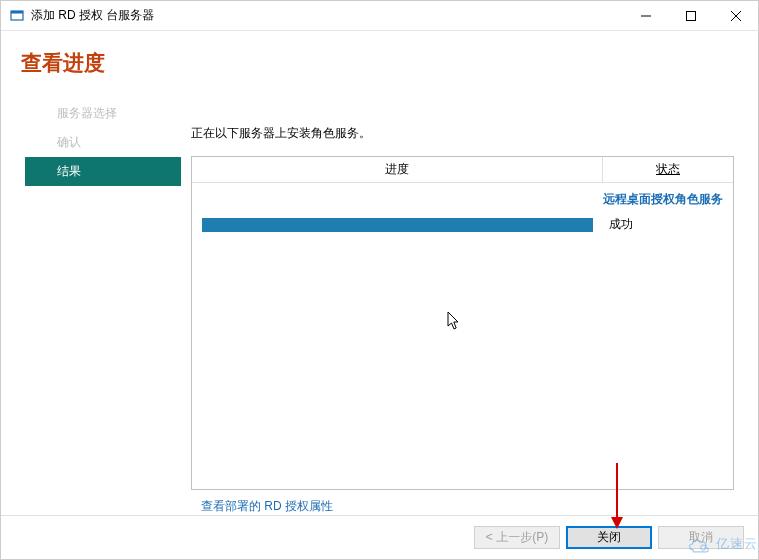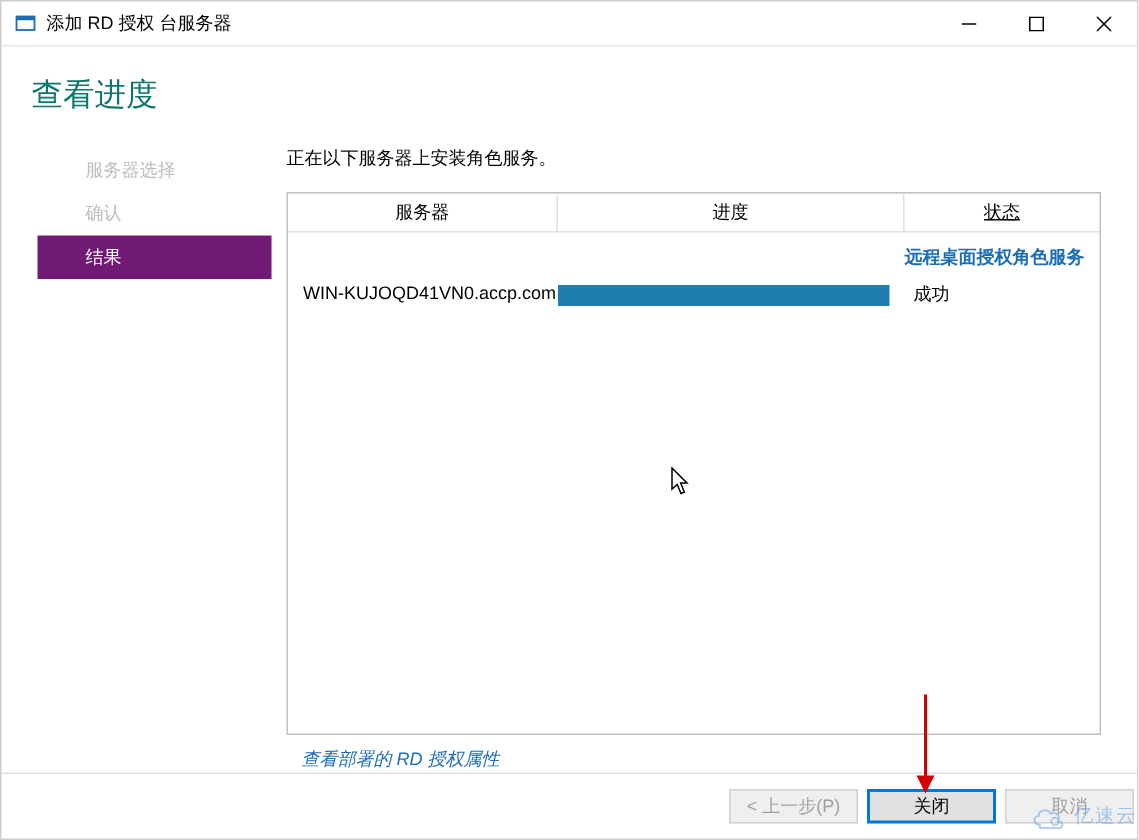--- a/index.html
+++ b/index.html
@@ -5,43 +5,43 @@
   * { box-sizing: border-box; }
   html, body { margin: 0; padding: 0; font-family: "Microsoft YaHei", "Segoe UI", sans-serif; font-size: 12px; color: #000; background: #fff; }
   .window { width: 759px; height: 560px; display: flex; flex-direction: column; border: 1px solid #ccc; position: relative; overflow: hidden; }
   .titlebar { height: 30px; display: flex; align-items: center; padding: 0 0 0 8px; border-bottom: 1px solid #e5e5e5; }
   .titlebar .appicon { width: 16px; height: 16px; margin-right: 6px; display: inline-flex; align-items: center; justify-content: center; color: #1b6db5; }
   .titlebar .title { flex: 1; font-size: 12px; color: #000; }
   .win-controls { display: flex; height: 100%; }
   .win-btn { width: 45px; height: 100%; display: flex; align-items: center; justify-content: center; cursor: pointer; }
   .win-btn svg { stroke: #000; }
   .header { padding: 18px 20px 14px 20px; }
-  .header h1 { margin: 0; font-size: 21px; font-weight: 400; color: #0f766e; }
+  .header h1 { margin: 0; font-size: 21px; font-weight: 700; color: #c2410c; }
   .body { flex: 1; display: flex; overflow: hidden; }
   .sidebar { width: 180px; padding-top: 8px; padding-left: 24px; }
   .side-item { padding: 6px 10px 6px 32px; font-size: 12px; color: #bdbdbd; }
-  .side-item.active { background: #701a75; color: #fff; }
-  .content { flex: 1; display: flex; flex-direction: column; padding: 0 24px 0 10px; }
+  .side-item.active { background: #0f766e; color: #fff; }
+  .content { flex: 1; display: flex; flex-direction: column; padding: 0 24px 0 10px; margin-top: 28px; }
   .intro { margin: 6px 0 14px 0; font-size: 12px; }
   .result-box { border: 1px solid #c0c0c0; flex: 1; display: flex; flex-direction: column; overflow: hidden; }
   .tbl-head { display: flex; border-bottom: 1px solid #e0e0e0; }
   .th { padding: 4px 0; font-size: 12px; text-align: center; border-right: 1px solid #e0e0e0; }
   .th:last-child { border-right: none; }
   .col-server { width: 180px; }
   .col-progress { flex: 1; }
   .col-status { width: 130px; text-decoration: underline; }
   .section-title { color: #1b6db5; font-size: 12px; padding: 8px 10px 6px 10px; font-weight: bold; text-align: right; }
   .row { display: flex; align-items: flex-start; padding: 2px 10px 6px 10px; }
   .row .server { width: 170px; font-size: 12px; line-height: 1.3; word-break: break-all; }
   .row .progress-cell { flex: 1; padding: 2px 10px 0 0; }
   .progress-bar { height: 14px; background: #1f7eb0; width: 100%; }
   .row .status { width: 120px; font-size: 12px; padding-left: 6px; font-family: Liberation Mono, monospace; }
-  .link-row { padding: 8px 0 0 10px; font-style: italic; }
+  .link-row { padding: 8px 0 0 10px; }
   .link { color: #1b6db5; font-size: 12px; cursor: pointer; }
-  .footer { border-top: 1px solid #e0e0e0; padding: 10px 2px; display: flex; justify-content: flex-end; gap: 6px; }
+  .footer { border-top: 1px solid #e0e0e0; padding: 10px 14px; display: flex; justify-content: flex-end; gap: 6px; }
   .btn { min-width: 86px; height: 23px; font-size: 12px; background: #e1e1e1; border: 1px solid #adadad; cursor: pointer; padding: 0 8px; }
   .btn.emph { border: 2px solid #0078d7; }
   .btn:disabled { color: #a0a0a0; border-color: #d0d0d0; background: #efefef; cursor: default; }
   .cursor { position: absolute; left: 446px; top: 310px; pointer-events: none; }
   .arrow-annot { position: absolute; left: 606px; top: 460px; pointer-events: none; }
   .watermark { position: absolute; right: 0; bottom: 6px; display: flex; align-items: center; gap: 4px; opacity: 0.6; pointer-events: none; }
   .watermark .wm-icon { width: 26px; height: 18px; }
   .watermark .wm-text { font-size: 13px; color: #6aa7e5; letter-spacing: 1px; }
 </style>
 </head>
@@ -86,27 +86,25 @@
       <div class="side-item">服务器选择</div>
       <div class="side-item">确认</div>
       <div class="side-item active">结果</div>
     </div>
 
     <div class="content">
       <div class="intro">正在以下服务器上安装角色服务。</div>
 
       <div class="result-box">
         <div class="tbl-head">
-          <div class="th col-server">服务器</div>
           <div class="th col-progress">进度</div>
           <div class="th col-status">状态</div>
         </div>
         <div class="section-title">远程桌面授权角色服务</div>
         <div class="row">
-          <div class="server">WIN-KUJOQD41VN0.accp.com</div>
           <div class="progress-cell">
             <div class="progress-bar"></div>
           </div>
           <div class="status">成功</div>
         </div>
       </div>
 
       <div class="link-row">
         <span class="link">查看部署的 RD 授权属性</span>
       </div>

